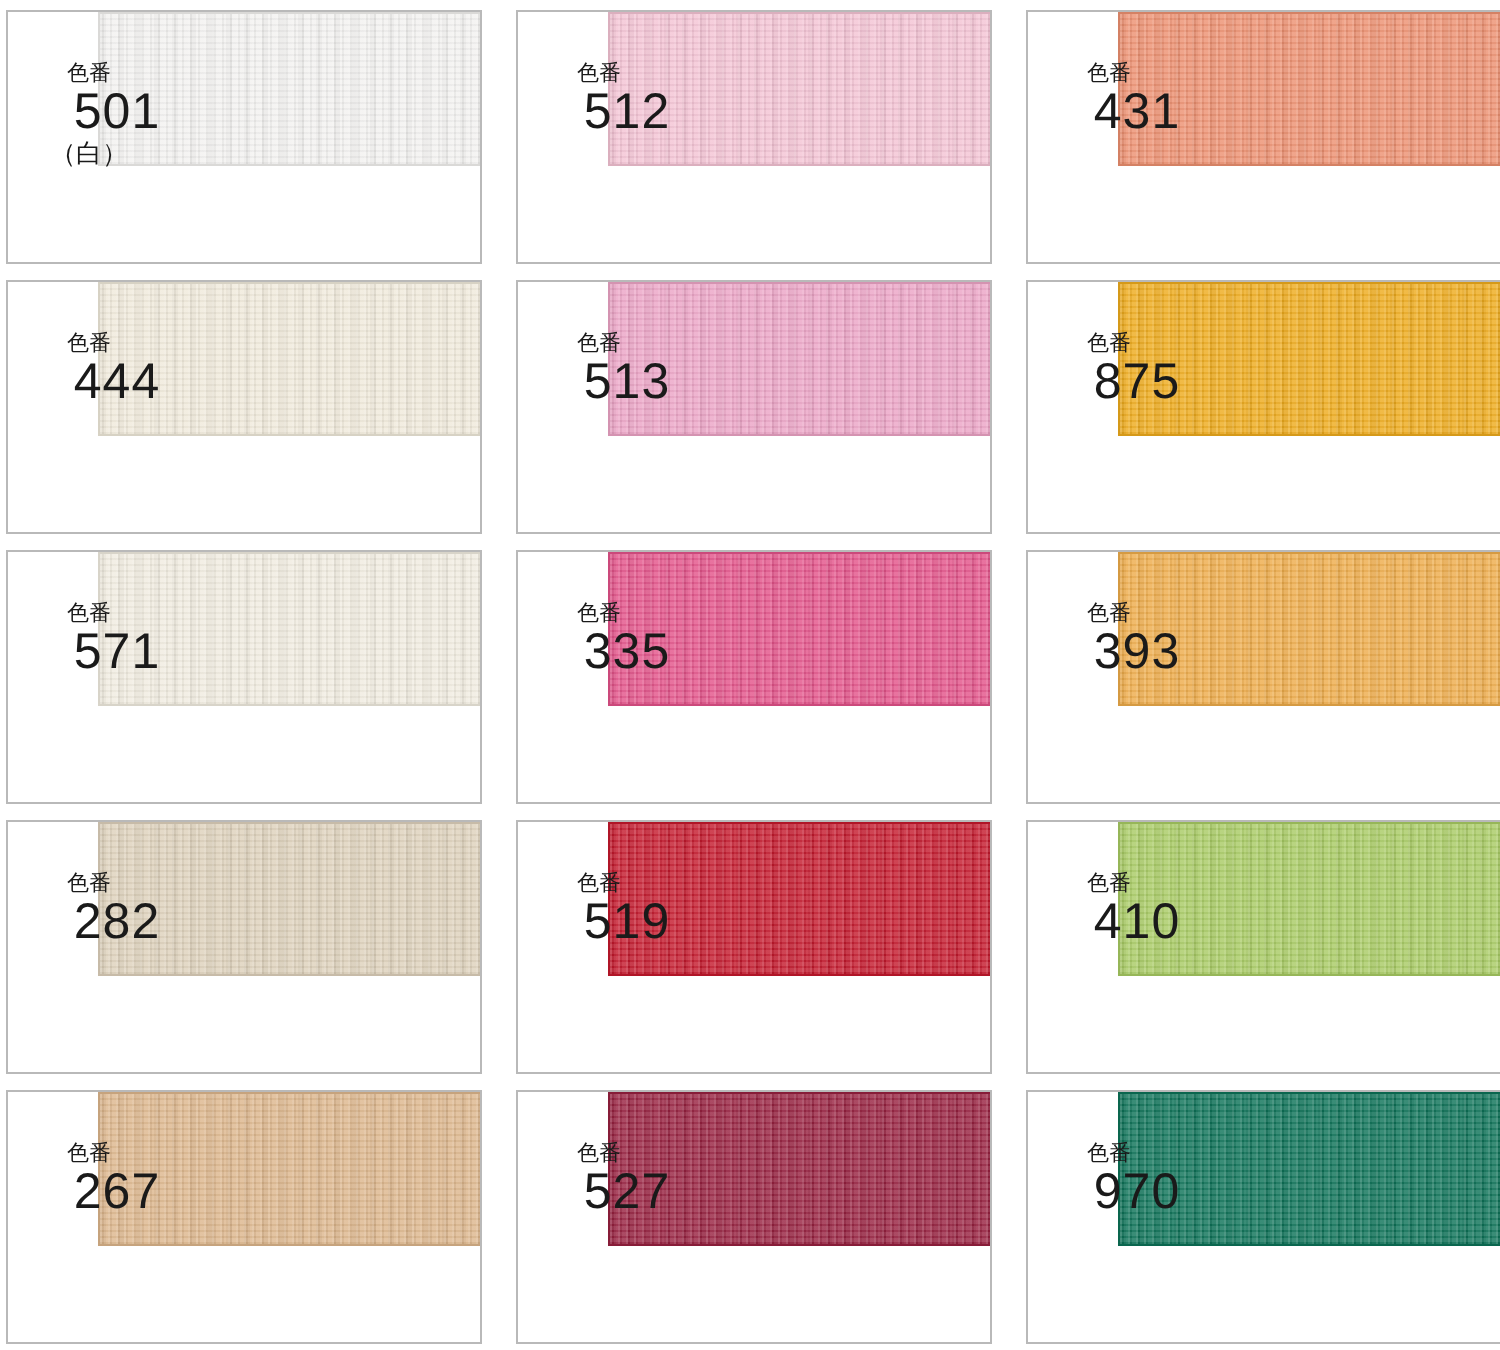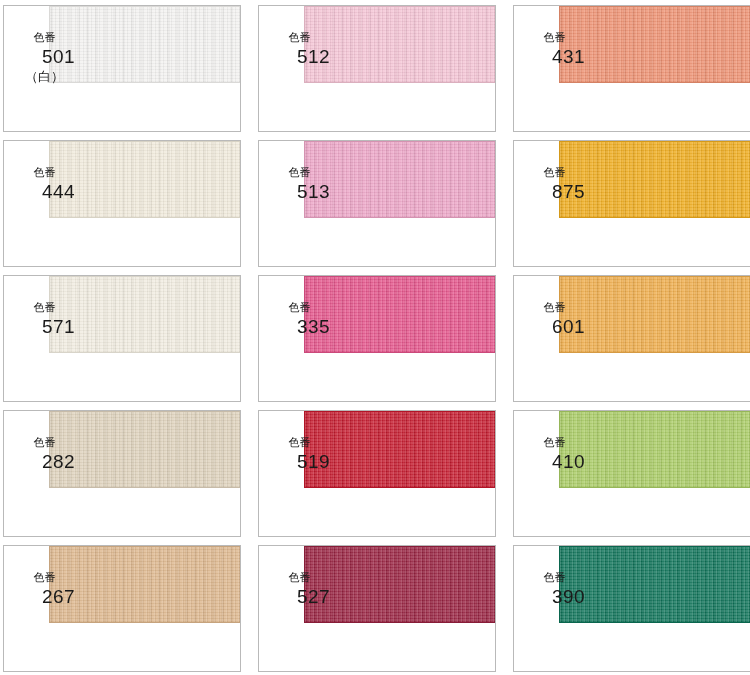--- a/index.html
+++ b/index.html
@@ -79,21 +79,21 @@
     z-index:3;
   }
   .lbl-tag{
     font-size:11px;
     color:#1a1a1a;
     line-height:14px;
     letter-spacing:0px;
     white-space:nowrap;
   }
   .lbl-code{
-    font-size:19px;
+    font-size:25px;
     color:#1a1a1a;
     line-height:25px;
     letter-spacing:0.5px;
     font-weight:400;
     white-space:nowrap;
     margin-left:28px;
   }
   .lbl-note{
     font-size:13px;
     color:#1a1a1a;
@@ -203,21 +203,21 @@
       </div>
     </div>
     <div class="card">
       <div class="swatch" style="background: rgb(238, 172, 74); left: 45px; height: 77px;">
         <div class="tex"></div>
         <div class="tex2"></div>
       </div>
       <div class="label-bg"></div>
       <div class="label">
         <div class="lbl-tag">色番</div>
-        <div class="lbl-code">601</div>
+        <div class="lbl-code">393</div>
       </div>
     </div>
     <div class="card">
       <div class="swatch" style="background: rgb(222, 209, 187); left: 45px; height: 77px;">
         <div class="tex"></div>
         <div class="tex2"></div>
       </div>
       <div class="label-bg"></div>
       <div class="label">
         <div class="lbl-tag">色番</div>
@@ -269,16 +269,16 @@
       </div>
     </div>
     <div class="card">
       <div class="swatch" style="background: rgb(12, 114, 87); left: 45px; height: 77px;">
         <div class="tex"></div>
         <div class="tex2"></div>
       </div>
       <div class="label-bg"></div>
       <div class="label">
         <div class="lbl-tag">色番</div>
-        <div class="lbl-code">390</div>
+        <div class="lbl-code">970</div>
       </div>
     </div>
   </div>
 
 </body></html>

